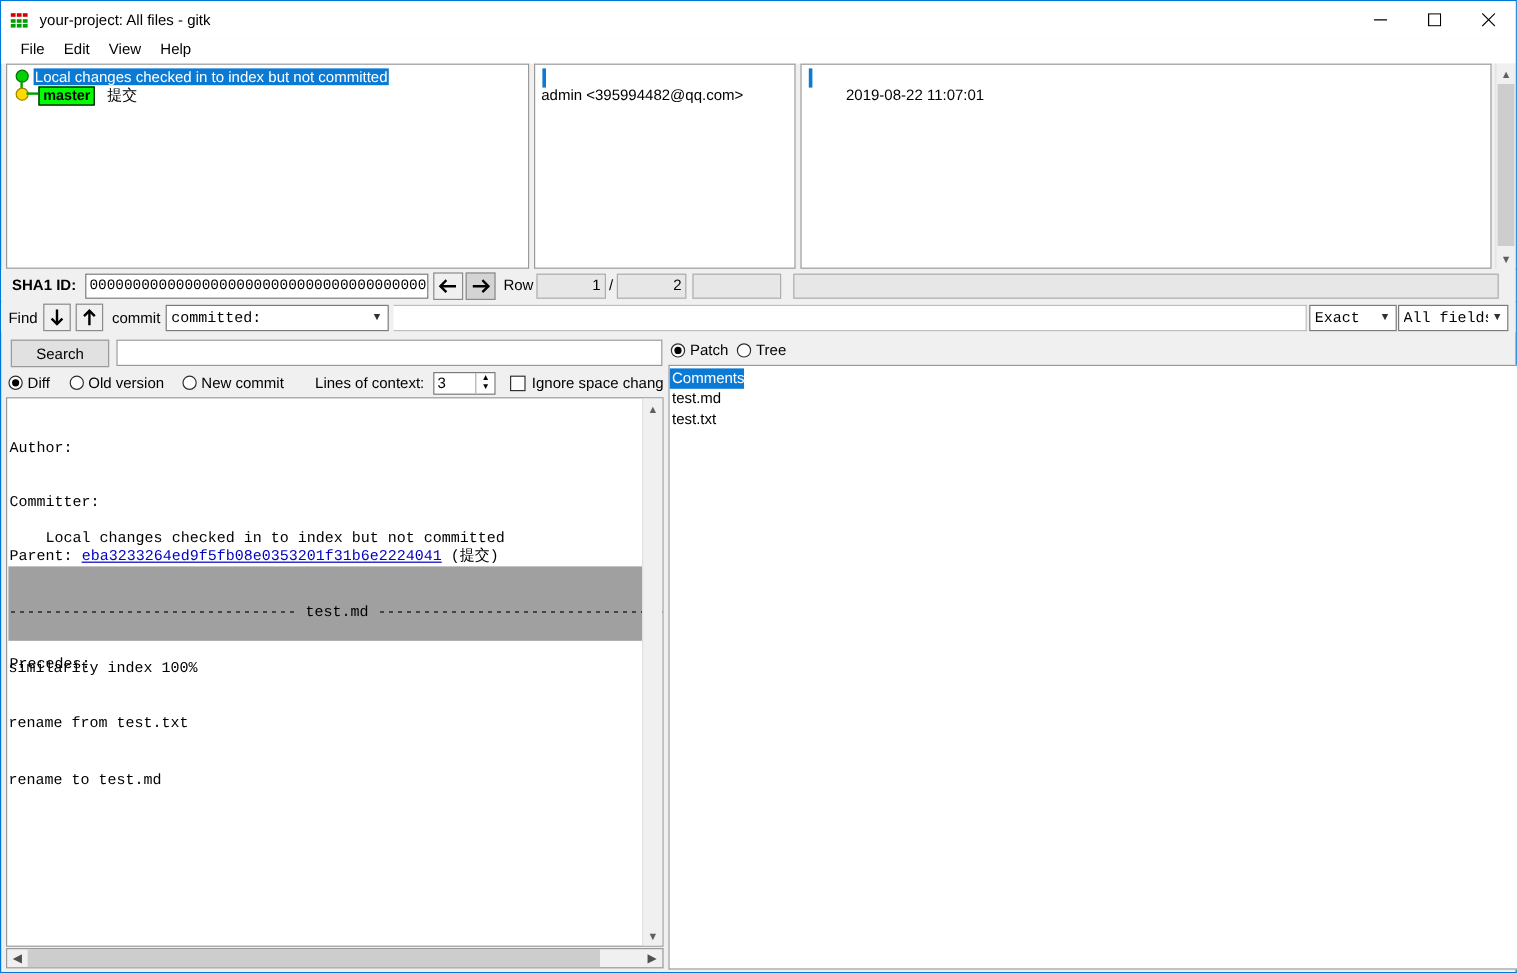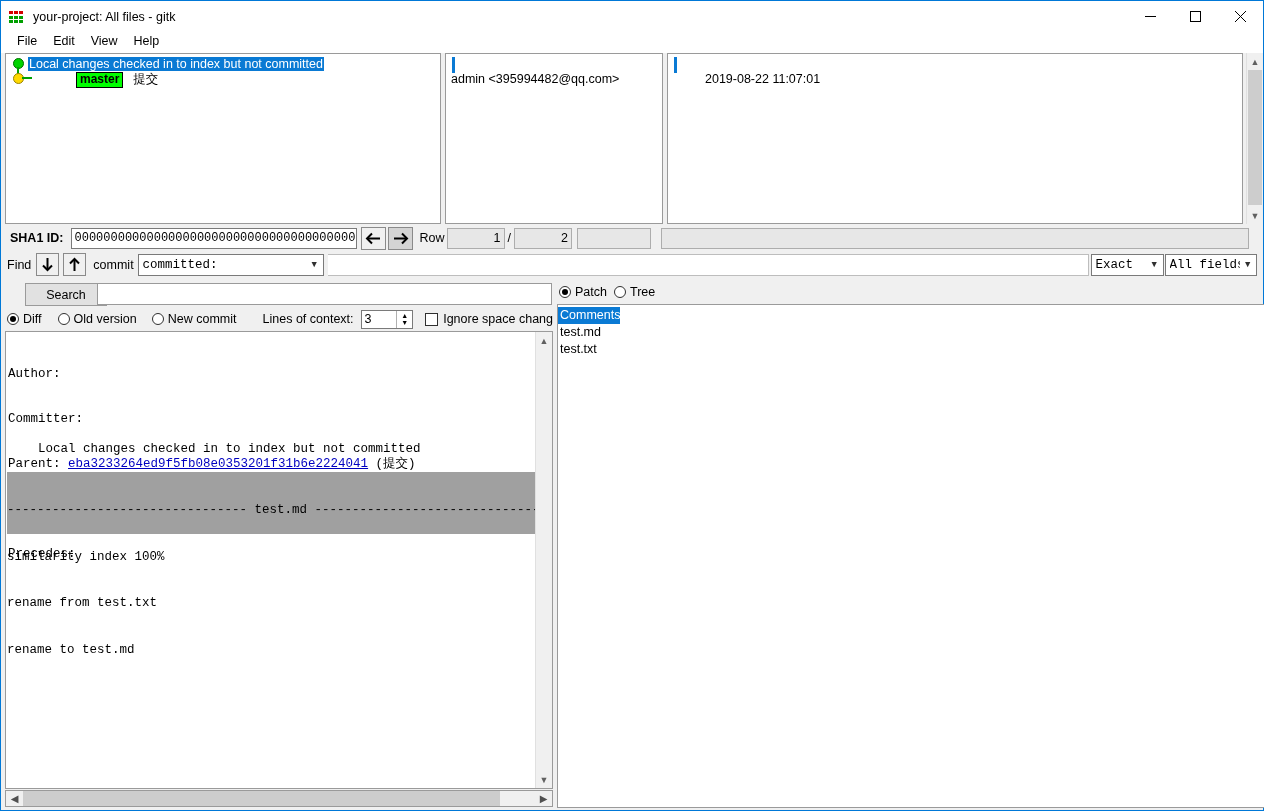--- a/index.html
+++ b/index.html
@@ -251,21 +251,20 @@
     width: 1262px; height: 27px;
   }
   .pushbtn {
     background: #e1e1e1;
     border: 1px solid #9a9a9a;
     box-sizing: border-box;
     height: 23px;
     font-size: 12.5px;
     display:flex; align-items:center; justify-content:center;
     color:#000;
-    margin-left:16px;
   }
   .searchinput {
     background: #ffffff;
     border: 1px solid #9a9a9a;
     box-sizing: border-box;
     height: 22px;
   }
   .radio {
     display: inline-flex;
     align-items: center;
@@ -452,21 +451,21 @@
   <div class="toppane" id="pane-graph">
 
     <div class="node green" style="left:7px; top:4px;"></div>
     <div class="graph-line" style="left:11px; top:13px; width:2px; height:10px;"></div>
     <div class="node yellow" style="left:7px; top:19px;"></div>
     <div class="graph-line" style="left:16px; top:23px; width:10px; height:2px;"></div>
 
     <div class="graph-row" style="left:22px; top:3px;">
       <span class="sel-blue">Local changes checked in to index but not committed</span>
     </div>
-    <div class="graph-row" style="left:26px; top:18px;margin-left:44px;">
+    <div class="graph-row" style="left:26px; top:18px;">
       <span class="refbox">master</span><span style="padding-left:10px;">提交</span>
     </div>
   </div>
 
   <div class="toppane" id="pane-author">
     <div class="sep-bar" style="left:6px; top:3px;"></div>
     <div class="graph-row" style="left:5px; top:18px;">admin &lt;395994482@qq.com&gt;</div>
   </div>
 
   <div class="toppane" id="pane-date">

